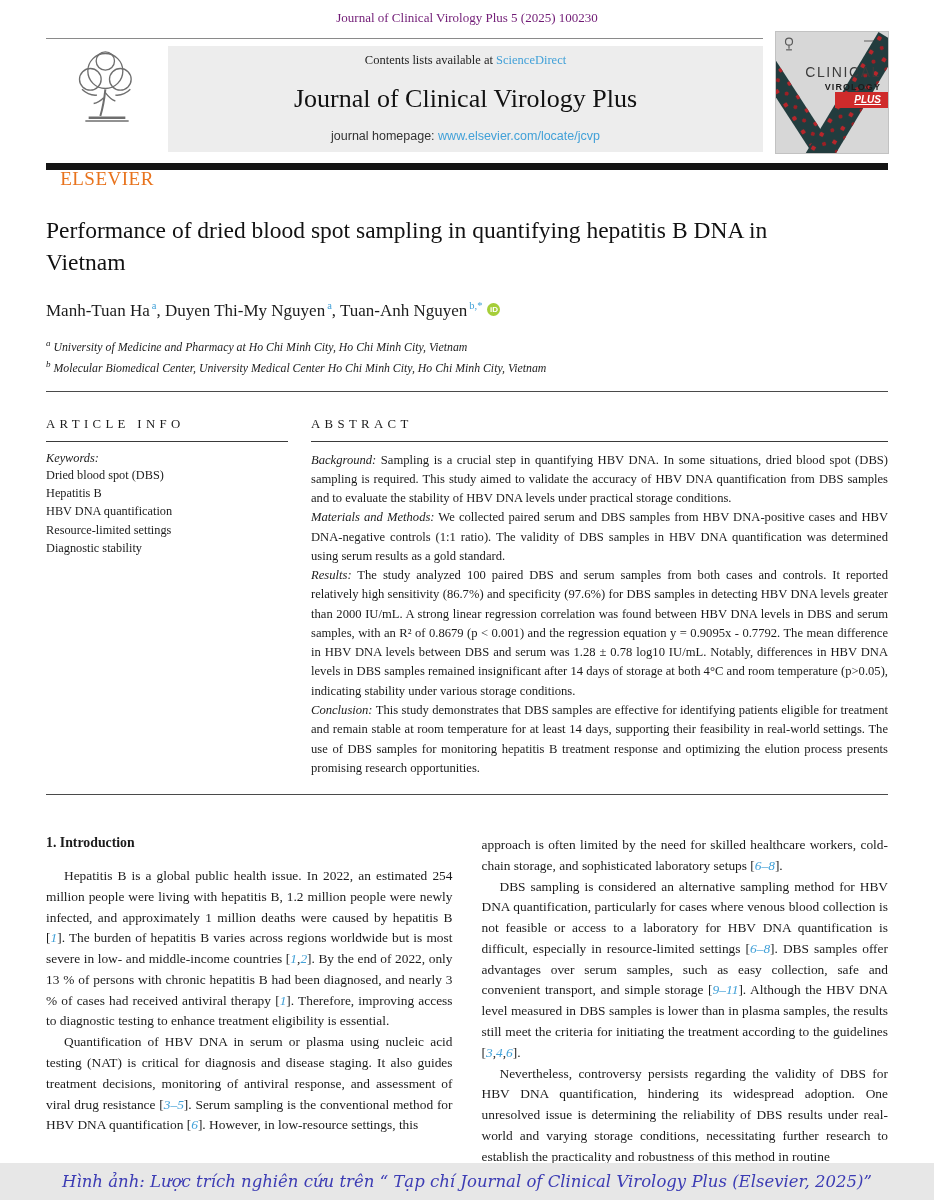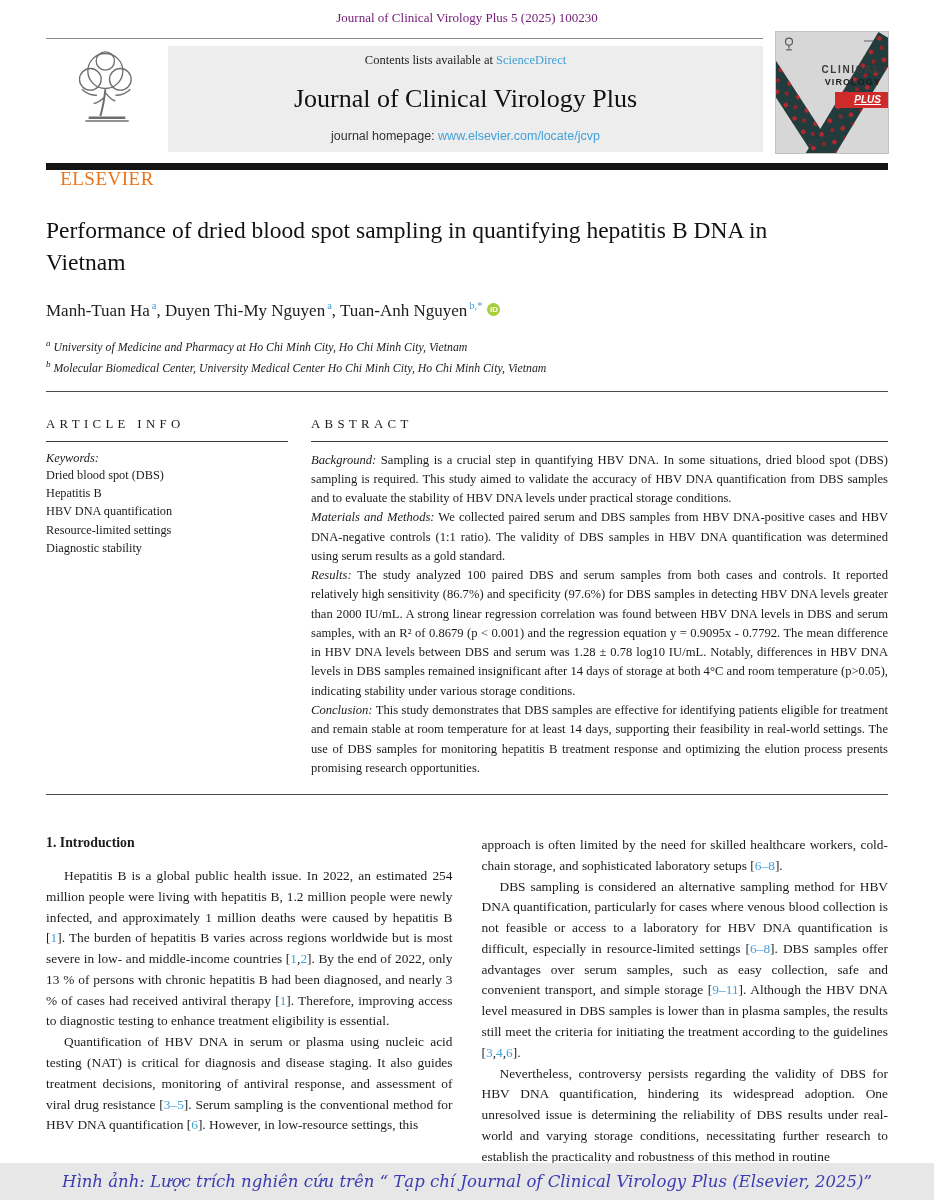--- a/index.html
+++ b/index.html
@@ -29,21 +29,21 @@
   
   .cover{position:relative;width:112px;height:121px;background:#d7d7d7;margin-left:13px;margin-top:-6px;overflow:hidden;outline:1px solid #c2c2c2;}
   .vband{position:absolute;background:#223c3e;
     background-image:radial-gradient(circle at 4px 5px, #b8262b 2.1px, rgba(0,0,0,0) 2.6px),radial-gradient(circle at 11px 12px, #9e1f24 1.7px, rgba(0,0,0,0) 2.2px);
     background-size:15px 16px;}
   .vband.left{width:20px;height:140px;left:14px;top:14px;transform:rotate(-33deg);}
   .vband.right{width:26px;height:150px;left:62px;top:-4px;transform:rotate(31deg);}
   .cover-mini-tree{position:absolute;top:5px;left:7px;color:#5a5a5a;}
   .cover-top-mark{position:absolute;top:8px;right:8px;width:16px;height:2px;background:#9a9a9a;}
   .cover-title{position:absolute;top:32px;right:7px;text-align:right;font-family:"Liberation Sans",sans-serif;line-height:1.25;}
-  .cover-title .l1{font-size:10px;letter-spacing:1.6px;color:#3c3c3c;font-weight:bold;}
+  .cover-title .l1{font-size:14px;letter-spacing:1.6px;color:#3c3c3c;}
   .cover-title .l2{font-size:9px;letter-spacing:1.1px;color:#1d1d1d;font-weight:700;}
   .cover-plus{position:absolute;top:60px;right:0;background:#cf2b2b;color:#fff;font:italic 700 10px "Liberation Sans",sans-serif;padding:2px 7px 3px 19px;text-decoration:underline;}
   .black-bar{height:7px;background:#141414;margin-top:10px;}
   
   .art-title{font-size:23.5px;line-height:1.38;max-width:788px;margin-top:44px;color:#111;}
   .authors{margin-top:21px;font-size:17px;}
   .asup{color:#42a1d8;font-size:10.5px;margin-left:2px;}
   .orcid{display:inline-block;width:13px;height:13px;border-radius:50%;background:#a6ce39;color:#fff;
     font:700 8px/13px "Liberation Sans",sans-serif;text-align:center;margin-left:5px;vertical-align:4px;}
   .affils{margin-top:15px;font-size:11.8px;font-style:italic;line-height:1.62;color:#222;}
@@ -55,21 +55,21 @@
   .colhead-rule{border-top:1px solid #3a3a3a;margin:9px 0 9px;}
   .kw-label{font-style:italic;font-size:12.3px;}
   .kw{font-size:12.3px;line-height:1.5;}
   .abs{font-size:12.6px;line-height:1.53;text-align:justify;margin:0;}
   .abs-label{font-style:italic;}
   
   .intro{display:grid;grid-template-columns:1fr 1fr;column-gap:29px;margin-top:40px;}
   .sec-head{font-size:13.8px;font-weight:700;margin:0 0 15px;}
   .para{font-size:13.4px;line-height:1.55;text-align:justify;margin:0;}
   .para.ind{text-indent:18px;}
-  .cite{color:#42a1d8;}
+  .cite{color:#42a1d8;font-style:italic;}
   
   .footnote{margin-top:30px;}
   .fn-rule{width:62px;border-top:1px solid #666;margin-bottom:7px;}
   .fn-line{font-size:11.8px;line-height:1.55;}
   
   .caption-bar{position:absolute;left:0;right:0;bottom:0;height:37px;background:#e7e7e7;
     display:flex;align-items:center;justify-content:center;
     font-family:"DejaVu Serif",serif;font-style:italic;font-size:16.5px;color:#3c3cb4;}
 </style>
 </head>

